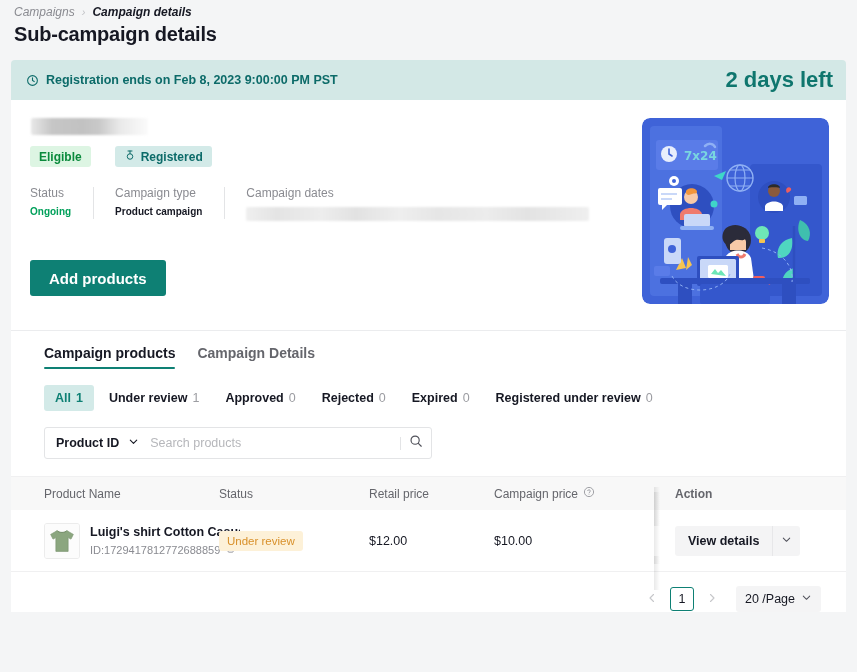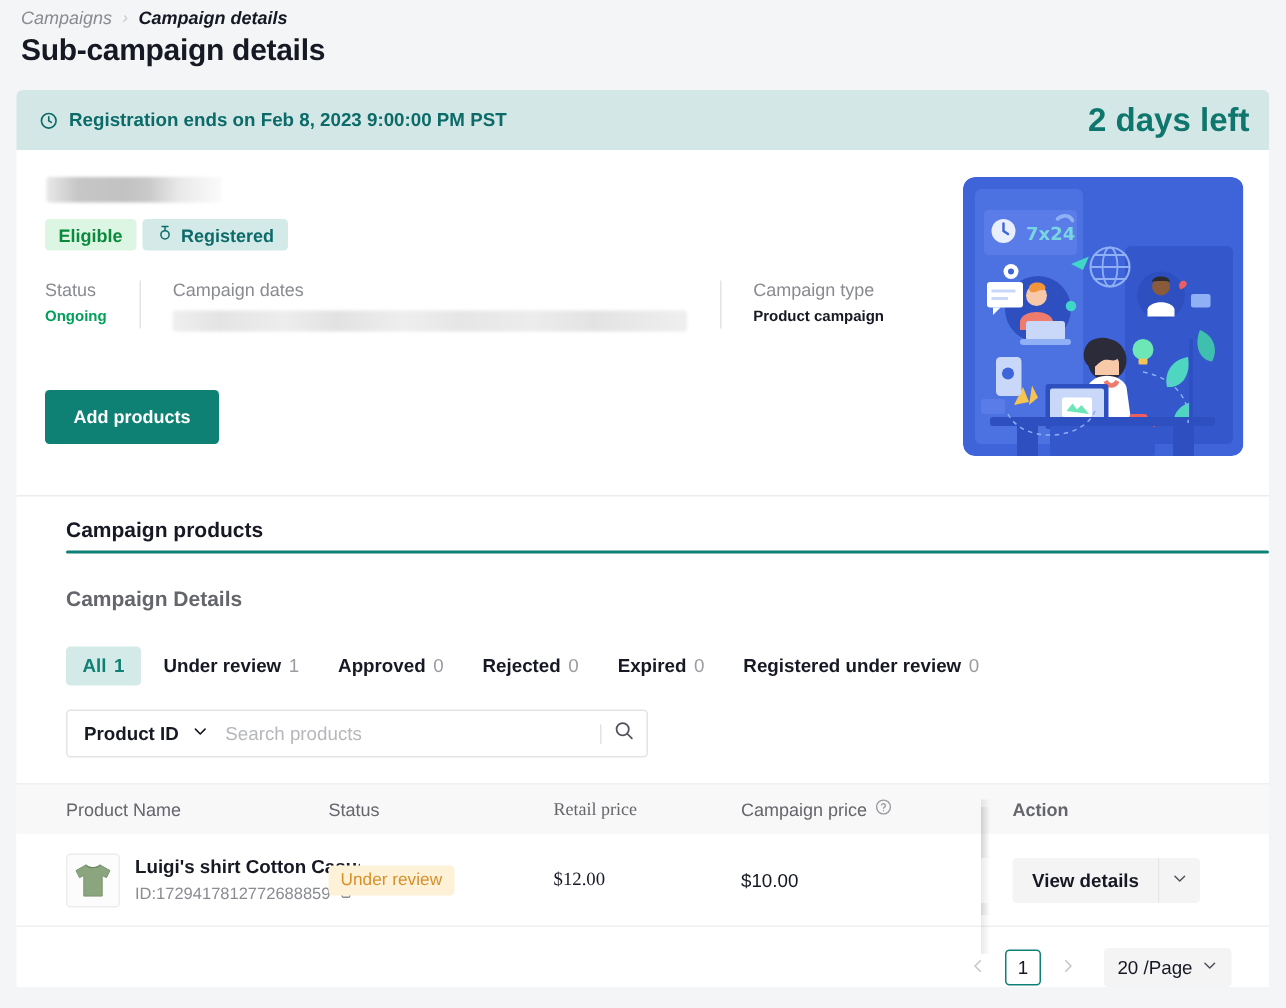--- a/index.html
+++ b/index.html
@@ -59,21 +59,21 @@
   }
   .redact-dates {
     height: 14px; width: 343px; border-radius: 2px;
     background: linear-gradient(90deg,#efefef 0%,#e4e4e4 9%,#ededed 22%,
                 #e2e2e2 32%,#eeeeee 45%,#e6e6e6 56%,#ececec 70%,
                 #e3e3e3 82%,#efefef 100%);
     filter: blur(0.9px);
     margin-top: 7px;
   }
 
-  .badges { display: flex; gap: 4px; align-items: center; }
+  .badges { display: flex; gap: 24px; align-items: center; }
   .badge {
     height: 21px; border-radius: 3px;
     display: inline-flex; align-items: center; gap: 5px;
     padding: 0 9px; font-size: 12px; font-weight: bold;
   }
   .badge-eligible { background: #ddf5e3; color: #0a8a3c; }
   .badge-registered { background: #d3eae8; color: #0c6b69; }
 
   .meta-row { display: flex; margin-top: 19px; }
   .meta-cell { padding-right: 22px; position: relative; }
@@ -85,32 +85,32 @@
   .meta-label { font-size: 12px; color: #8a8b91; }
   .meta-value { font-size: 10px; font-weight: bold; margin-top: 6px; }
   .meta-value.ongoing { color: #00a05a; }
   .meta-dates { min-width: 350px; }
 
   .add-products {
     margin: 39px 0 0 0;
     height: 36px; padding: 0 19px;
     background: #0e8074; color: #fff;
     border: none; border-radius: 3px;
-    font-family: inherit; font-size: 12px; font-weight: bold;
+    font-family: inherit; font-size: 15px; font-weight: bold;
     cursor: pointer;
   }
 
   
   .illus-wrap { width: 187px; height: 186px; flex: none; margin-left: 18px; }
   .illus { width: 187px; height: 186px; border-radius: 8px; display: block; }
 
   .card-divider { height: 1px; background: #ebecee; margin: 26px 0 0 0; }
 
   
-  .tabs { display: flex; gap: 22px; padding: 14px 0 0 33px; flex-direction: column; }
+  .tabs { display: flex; gap: 22px; padding: 14px 0 0 33px; }
   .tab {
     font-size: 14px; font-weight: bold; color: #65666c;
     padding-bottom: 8px; cursor: pointer; position: relative;
   }
   .tab.active { color: #161823; }
   .tab.active::after {
     content: ""; position: absolute; left: 0; right: 0; bottom: 0;
     height: 2px; background: #0e8074; border-radius: 1px;
   }
 
@@ -155,21 +155,21 @@
     display: flex; height: 34px; background: #f8f8f8;
     border-top: 1px solid #f0f0f1; align-items: center;
     font-size: 12px; color: #65666c;
   }
   .trow {
     display: flex; min-height: 62px; align-items: center;
     border-bottom: 1px solid #f0f0f1; background: #fff;
   }
   .c-name   { width: 208px; padding-left: 33px; }
   .c-status { width: 150px; }
-  .c-retail { width: 125px; font-family: Liberation Serif, serif; }
+  .c-retail { width: 125px; }
   .c-camp   { width: 160px; display: flex; align-items: center; gap: 5px; }
   .c-action {
     width: 179px; padding-left: 21px;
     position: relative; background: inherit;
   }
   .thead .c-action { background: #f8f8f8; font-weight: bold; }
   .c-action::before {
     content: ""; position: absolute; left: 0; top: -34px; bottom: -34px;
     width: 6px;
     background: linear-gradient(90deg, rgba(0,0,0,0.085), rgba(0,0,0,0));
@@ -280,27 +280,27 @@
             </span>
             <span>Registered</span>
           </span>
         </div>
 
         <div class="meta-row">
           <div class="meta-cell">
             <div class="meta-label">Status</div>
             <div class="meta-value ongoing">Ongoing</div>
           </div>
+          <div class="meta-cell">
+            <div class="meta-label">Campaign type</div>
+            <div class="meta-value">Product campaign</div>
+          </div>
           <div class="meta-cell meta-dates">
             <div class="meta-label">Campaign dates</div>
             <div class="redact-dates"></div>
-          </div>
-          <div class="meta-cell">
-            <div class="meta-label">Campaign type</div>
-            <div class="meta-value">Product campaign</div>
           </div>
         </div>
 
         <button class="add-products">Add products</button>
       </div>
 
       <div class="illus-wrap">
         <svg class="illus" viewBox="0 0 187 186">
           <defs>
             <clipPath id="rc">

